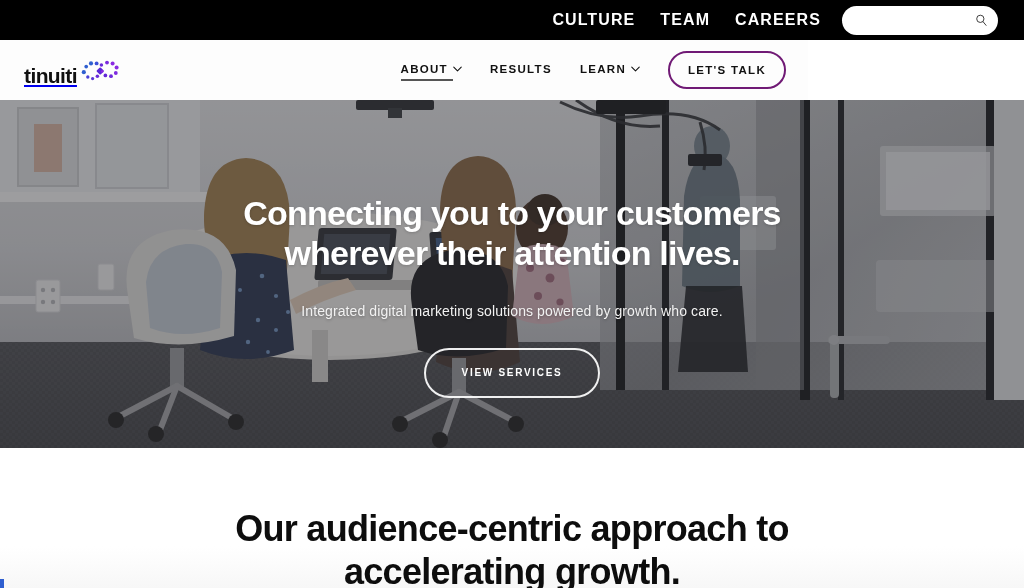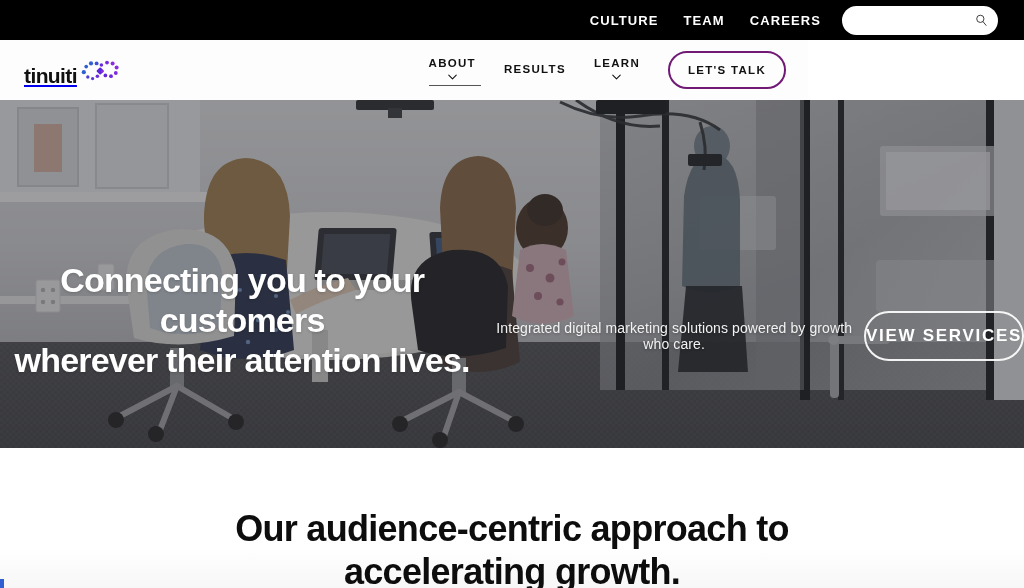--- a/index.html
+++ b/index.html
@@ -15,21 +15,21 @@
 
   
   .topbar {
     position:absolute; top:0; left:0; width:1024px; height:40px;
     background:#000000;
     display:flex; align-items:center; justify-content:flex-end;
   }
   .topbar-links { display:flex; align-items:center; gap:25px; margin-right:21px; }
   .topbar-link {
     color:#ffffff;
-    font-size:13px;
+    font-size:16px;
     font-weight:700;
     letter-spacing:1.1px;
     text-decoration:none;
     cursor:pointer;
     white-space:nowrap;
   }
   .search-wrap {
     position:relative;
     width:156px; height:29px;
     margin-right:26px;
@@ -78,21 +78,20 @@
     display:flex; align-items:center; gap:28px;
   }
   .nav-item {
     position:relative;
     display:flex; align-items:center; gap:5px;
     font-size:11.5px; font-weight:700; letter-spacing:1.3px;
     color:#111111;
     text-decoration:none; cursor:pointer;
     padding-bottom:3px;
     white-space:nowrap;
-    flex-direction:column;
   }
   .nav-item.active::after {
     content:""; position:absolute; left:0; bottom:-3px;
     width:52px; height:1.5px; background:#555555;
   }
   .chev { width:9px; height:6px; display:inline-block; }
   .cta-pill {
     display:flex; align-items:center; justify-content:center;
     width:118px; height:38px;
     border:2px solid #701a75;
@@ -110,21 +109,21 @@
     position:absolute; top:100px; left:0; width:1024px; height:348px;
     overflow:hidden;
   }
   .hero-photo { position:absolute; inset:0; }
   .hero-overlay {
     position:absolute; inset:0;
     background:rgba(42,42,46,0.45);
   }
   .hero-content {
     position:absolute; inset:0; z-index:3;
-    display:flex; flex-direction:row; align-items:center;
+    display:flex; flex-direction:column; align-items:center;
     padding-top:62px;
     margin-top:32px;
   }
   .hero-title {
     color:#ffffff;
     font-family:"Liberation Sans", sans-serif;
     font-size:34px;
     font-weight:700;
     letter-spacing:-0.8px;
     line-height:1.17;
@@ -142,21 +141,21 @@
     text-shadow:0 1px 3px rgba(0,0,0,0.30);
   }
   .hero-btn {
     margin-top:29px;
     display:flex; align-items:center; justify-content:center;
     width:176px; height:50px;
     border:2px solid rgba(255,255,255,0.92);
     border-radius:26px;
     background:transparent;
     font-family:"Liberation Sans", sans-serif;
-    font-size:17px; font-weight:700; letter-spacing:1.7px;
+    font-size:10px; font-weight:700; letter-spacing:1.7px;
     color:#ffffff;
     cursor:pointer;
     white-space:nowrap;
   }
 
   
   .section {
     position:absolute; top:448px; left:0; width:1024px; height:140px;
     background:linear-gradient(180deg,#ffffff 0%,#ffffff 70%,#f7f7f7 100%);
     display:flex; justify-content:center;

